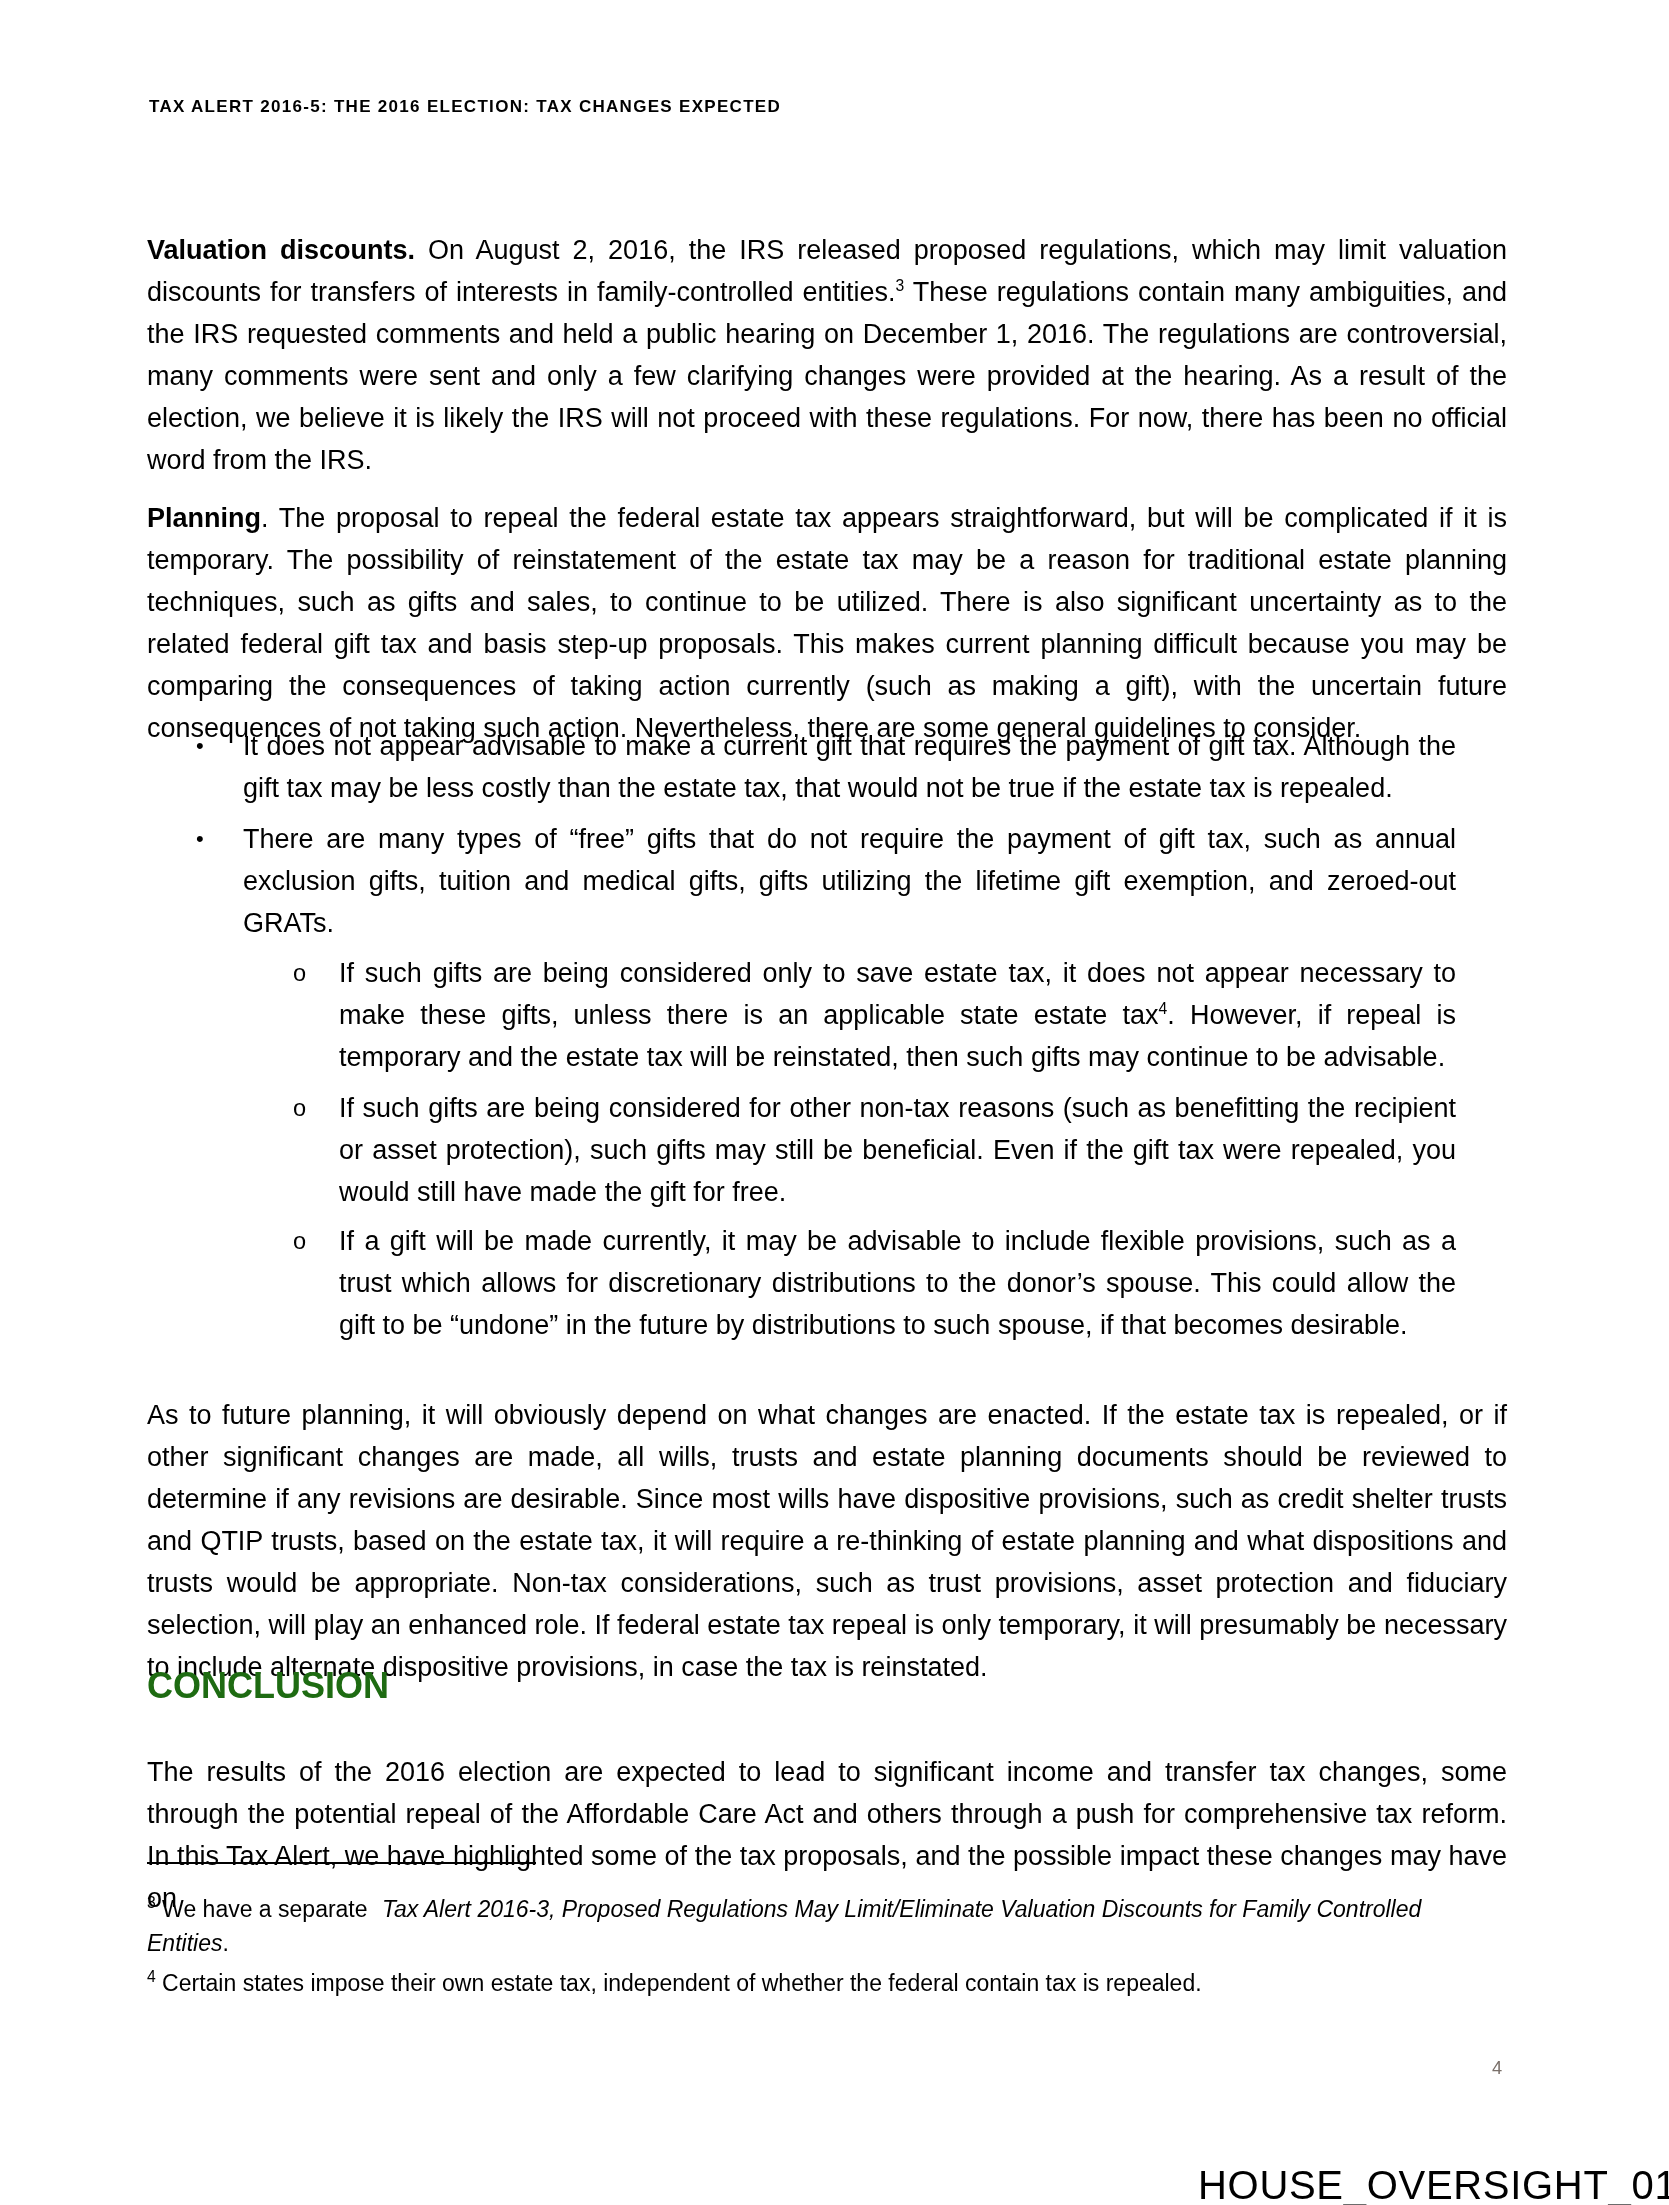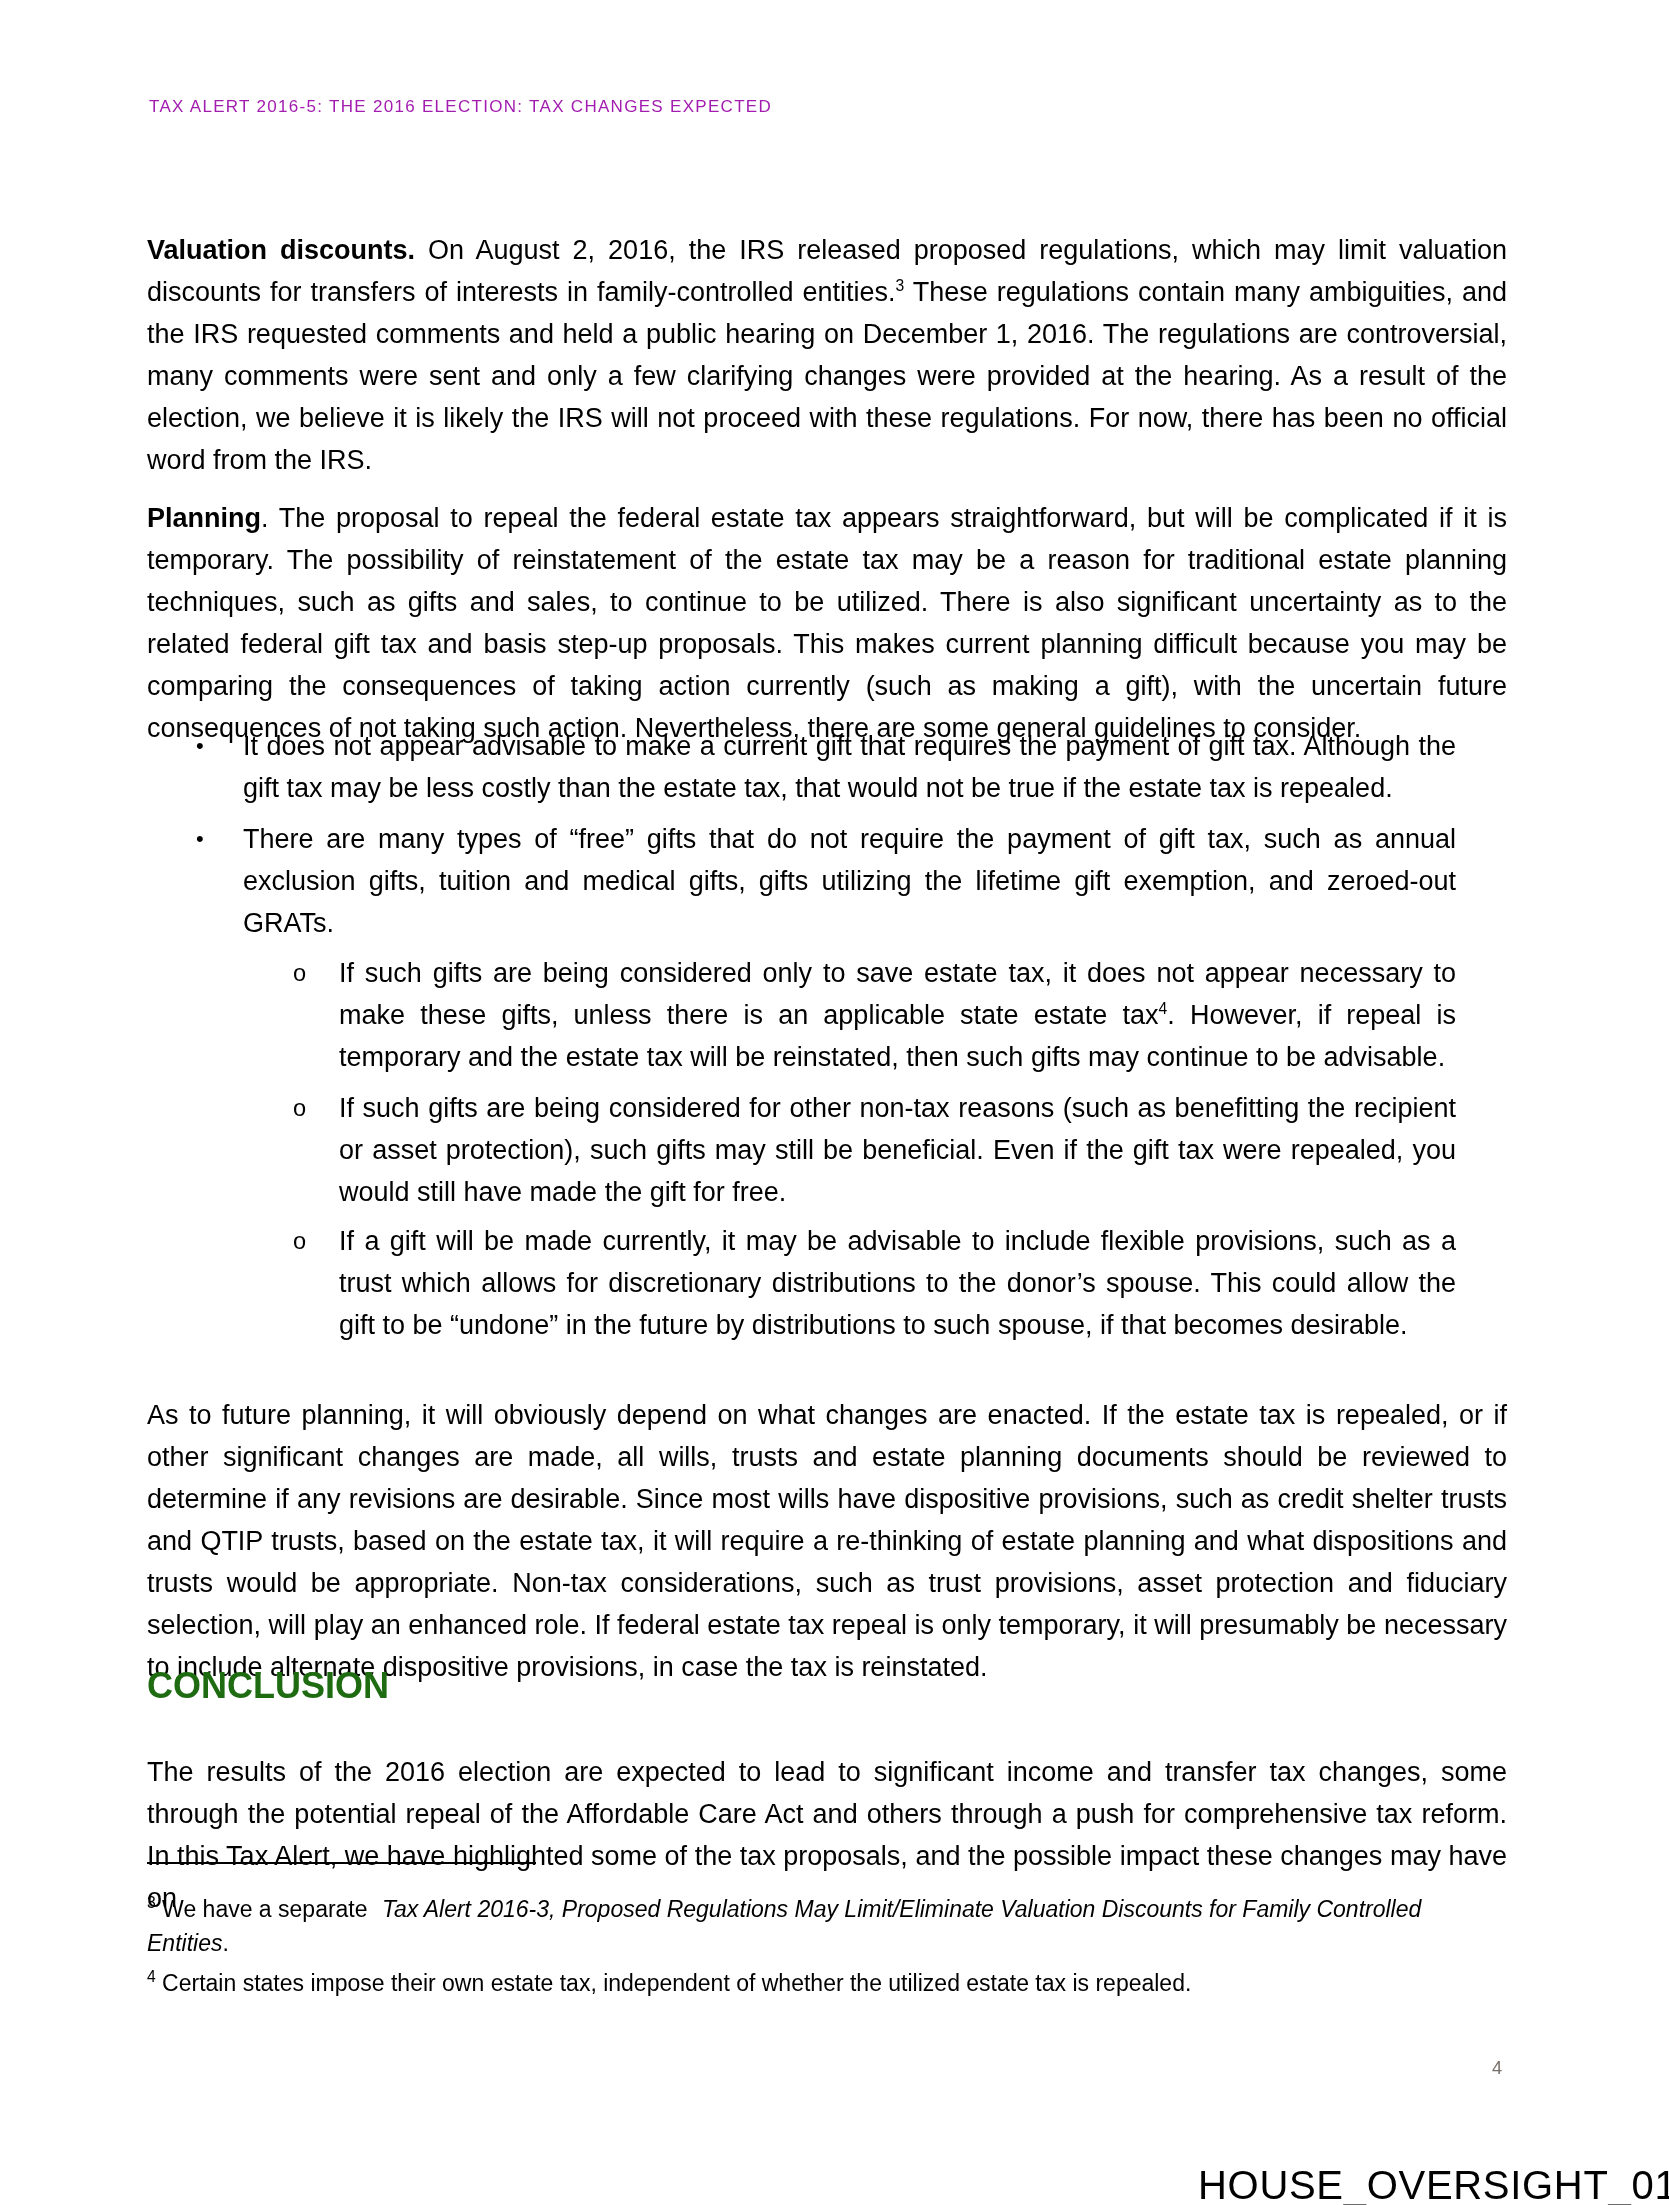--- a/index.html
+++ b/index.html
@@ -1,20 +1,20 @@
 <!DOCTYPE html>
 <html style="font-size:10.5px"><head>
 <meta charset="utf-8">
 <style>
   html, body { margin: 0; padding: 0; background: #ffffff; }
   body { width: 1669px; height: 2205px; position: relative; overflow: hidden;
          font-family: "Liberation Sans", "DejaVu Sans", sans-serif; color: #000; }
   .page { position: absolute; left: 0; top: 0; width: 1669px; height: 2205px; background: #fff; }
   .running-header { position: absolute; left: 149px; top: 97px; font-size: 17px; letter-spacing: 1.3px;
-                    color: #a21caf; white-space: nowrap; }
+                    color: #000000; white-space: nowrap; font-weight: bold; }
   .body-text { font-size: 27px; line-height: 42px; text-align: justify; }
   .para { position: absolute; left: 147px; width: 1360px; margin-top: 40px; }
   .para b { font-weight: bold; }
   sup { font-size: 15.7px; line-height: 0; vertical-align: super; }
   .bullet { position: absolute; left: 196px; width: 1260px; }
   .bullet .marker { position: absolute; left: 0; top: 0; width: 26px; font-size: 22px; }
   .bullet .txt { position: absolute; left: 47px; width: 1213px; }
   .sub { position: absolute; left: 293px; width: 1163px; }
   .sub .marker { position: absolute; left: 0; top: 0; font-size: 23.6px; }
   .sub .txt { position: absolute; left: 46px; width: 1117px; }
@@ -72,19 +72,19 @@
   <div class="section-heading">CONCLUSION</div>
   <div class="para body-text" style="top:1711px;">The results of the 2016 election are expected to lead to significant income and transfer tax changes, some through the potential repeal of the Affordable Care Act and others through a push for comprehensive tax reform.  In this Tax Alert, we have highlighted some of the tax proposals, and the possible impact these changes may have on</div>
 
   <div class="fn-rule"></div>
 
   <div class="footnote" style="top:1892px;">
     <sup>3</sup><span> We have a separate </span><i>Tax Alert 2016-3, Proposed Regulations May Limit/Eliminate Valuation Discounts for Family Controlled Entities</i><span>.</span>
   </div>
 
   <div class="footnote" style="top:1966px;">
-    <sup>4</sup><span> Certain states impose their own estate tax, independent of whether the utilized estate tax is repealed.</span>
+    <sup>4</sup><span> Certain states impose their own estate tax, independent of whether the federal contain tax is repealed.</span>
   </div>
 
   <div class="page-number">4</div>
   <div class="bates">HOUSE_OVERSIGHT_014521</div>
 </div>
 
 
 </body></html>

